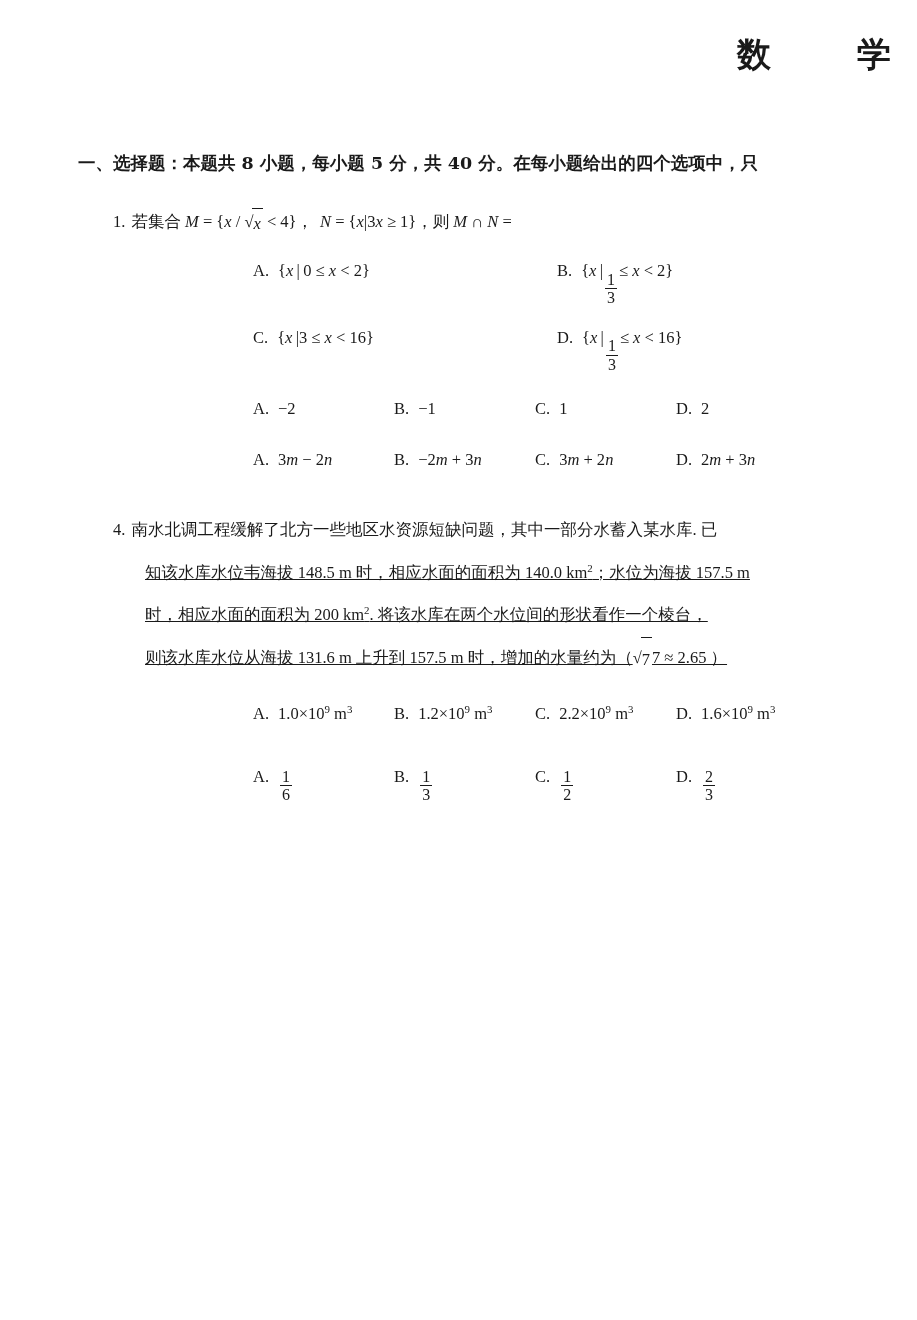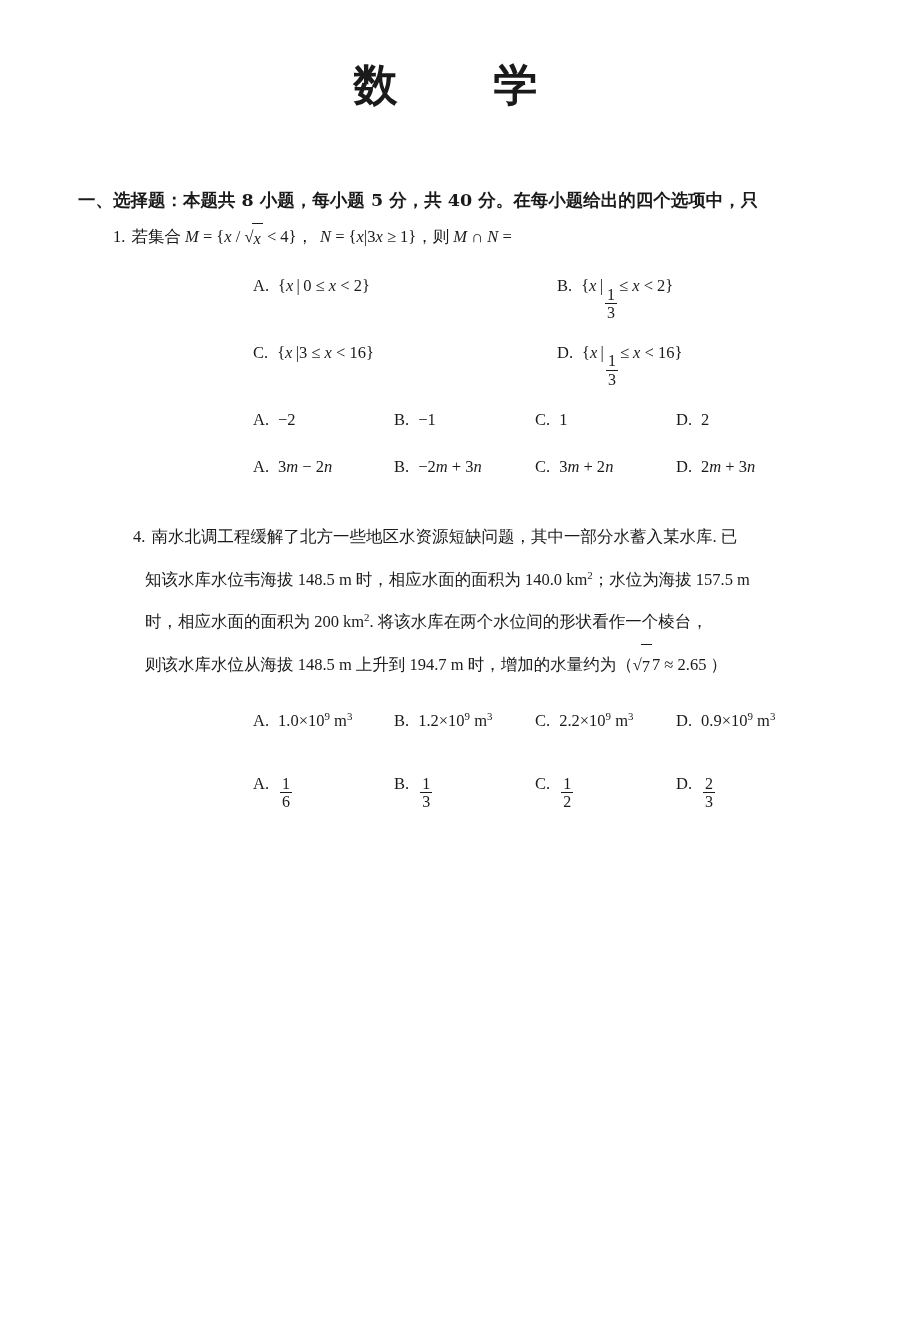--- a/index.html
+++ b/index.html
@@ -22,25 +22,25 @@
   
   .doc-title {
     text-align: center;
     font-size: 23px;
     font-weight: bold;
     letter-spacing: 1px;
     margin-top: 84px;
     font-family: "DejaVu Serif", "Liberation Serif", serif;
   }
   .subject-title {
-    text-align: center;
-    font-size: 44px;
+    text-align: right;
+    font-size: 34px;
     font-weight: bold;
     letter-spacing: 26px;
-    margin-top: 56px;
+    margin-top: 32px;
     font-family: "DejaVu Serif", "Liberation Serif", serif;
   }
 
   
   .section-head {
     margin-top: 62px;
     padding-left: 78px;
     font-size: 17.5px;
     font-weight: bold;
     line-height: 2.65;
@@ -51,38 +51,38 @@
 
   
   .q {
     padding-left: 113px;
     padding-right: 60px;
     font-size: 16.5px;
     line-height: 1.75;
   }
   .q-stem { text-indent: 0; }
   .q-stem .qnum { margin-right: 6px; }
-  .q-cont { padding-left: 32px; }
-  .q4 .q-stem { line-height: 2.6; margin-left: 20px; }
+  .q-cont { padding-left: 32px; text-decoration: underline; }
+  .q4 .q-stem { line-height: 2.6; }
   .q4 .q-cont { line-height: 2.6; }
 
   
   .opts {
     display: flex;
     padding-left: 140px;
     padding-right: 40px;
     font-size: 16.5px;
   }
   .opts .opt { display: flex; align-items: baseline; }
   .opt .lbl { margin-right: 9px; }
   .opts-2col .opt { width: 50%; }
   .opts-2col .opt:nth-child(2) { padding-left: 22px; }
   .opts-4col .opt { width: 25%; }
 
-  .mt-q { }
+  .mt-q { margin-top: 22px; }
   .mt-opt { margin-top: 18px; }
 
   
   i, .mi { font-style: italic; font-family: "Liberation Serif","DejaVu Serif",serif; }
   .upr { font-style: normal; }
   .ovl {
     display: inline-block;
     border-top: 1.3px solid #1a1a1a;
     padding-top: 1px;
     line-height: 1.05;
@@ -203,42 +203,42 @@
     <div class="q-stem">
       <span class="qnum">4.</span><span>南水北调工程缓解了北方一些地区水资源短缺问题，其中一部分水蓄入某水库. 已</span>
     </div>
     <div class="q-cont">
       <span>知该水库水位韦海拔 148.5 m 时，相应水面的面积为 140.0 km</span><sup>2</sup><span>；水位为海拔 157.5 m</span>
     </div>
     <div class="q-cont">
       <span>时，相应水面的面积为 200 km</span><sup>2</sup><span>. 将该水库在两个水位间的形状看作一个棱台，</span>
     </div>
     <div class="q-cont">
-      <span>则该水库水位从海拔 148.5 m 上升到 194.7 m 时，增加的水量约为（</span><span class="sqrt">
+      <span>则该水库水位从海拔 131.6 m 上升到 157.5 m 时，增加的水量约为（</span><span class="sqrt">
           <span class="rad">√</span>
           <span class="rand">7</span>
         </span><span>7 ≈ 2.65 ）</span>
     </div>
 
     <div class="opts opts-4col mt-opt" style="padding-left:140px">
       <div class="opt">
         <span class="lbl">A.</span>
         <span><span>1.0×10</span><sup>9</sup>&nbsp;<span>m</span><sup>3</sup></span>
       </div>
       <div class="opt">
         <span class="lbl">B.</span>
         <span><span>1.2×10</span><sup>9</sup>&nbsp;<span>m</span><sup>3</sup></span>
       </div>
       <div class="opt">
         <span class="lbl">C.</span>
         <span><span>2.2×10</span><sup>9</sup>&nbsp;<span>m</span><sup>3</sup></span>
       </div>
       <div class="opt">
         <span class="lbl">D.</span>
-        <span><span>0.9×10</span><sup>9</sup>&nbsp;<span>m</span><sup>3</sup></span>
+        <span><span>1.6×10</span><sup>9</sup>&nbsp;<span>m</span><sup>3</sup></span>
       </div>
     </div>
   </div>
 
   <div class="q" style="margin-top:34px">
 
     <div class="opts opts-4col" style="margin-top:20px">
       <div class="opt">
         <span class="lbl">A.</span>
         <span class="frac">

